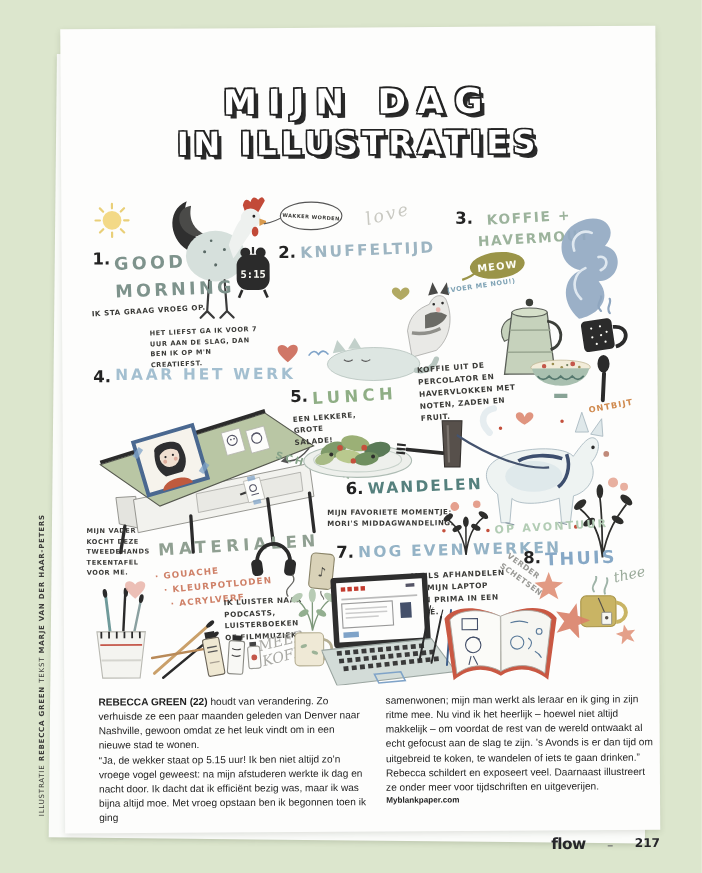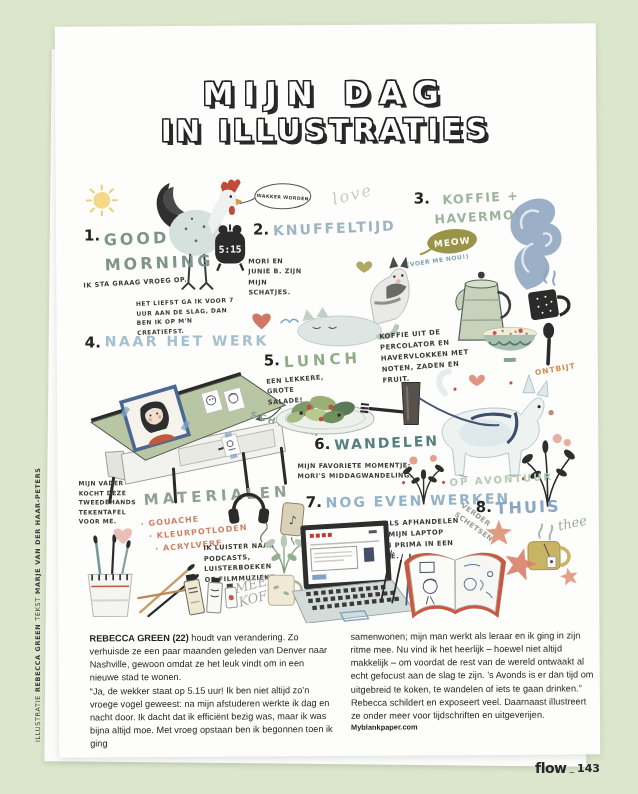--- a/index.html
+++ b/index.html
@@ -23,40 +23,40 @@
   .article{position:absolute;left:31px;top:606px;width:508px;display:flex;gap:15px;
     font-family:"Liberation Sans","DejaVu Sans",sans-serif;font-size:9.2px;line-height:1.43;color:#1e1e1e;}
   .article .col{width:246px;}
   .article p{margin:0;}
   .website{font-size:7.4px;font-weight:bold;margin-top:2px;}
   
   .sidebar{position:absolute;left:34px;top:742px;transform:rotate(-90deg);transform-origin:0 0;
     white-space:nowrap;font-size:6.4px;letter-spacing:.7px;color:#3c3c3a;}
   .sidebar b{margin:0 3px;}
   
-  .footer{position:absolute;right:38px;top:760px;display:flex;align-items:center;gap:3px;color:#26262a;}
+  .footer{position:absolute;right:38px;top:760px;display:flex;align-items:flex-start;gap:20px;color:#26262a;}
   .flow-logo{font-weight:bold;font-size:14px;letter-spacing:-.5px;}
   .flow-sep{font-size:9px;font-weight:bold;color:#55555a;}
   .flow-page{font-weight:bold;font-size:11px;}
 </style>
 </head>
 <body>
 
 <div class="stage">
 
   <div class="sheet-back"></div>
 
   <div class="sidebar">
     <span>ILLUSTRATIE</span><b>REBECCA GREEN</b><span>TEKST</span><b>MARJE VAN DER HAAR-PETERS</b>
   </div>
 
   <div class="footer">
     <span class="flow-logo">flow</span>
     <span class="flow-sep">_</span>
-    <span class="flow-page">143</span>
+    <span class="flow-page">217</span>
   </div>
 
   <div class="sheet">
 
     <div class="title">
       <div class="t1">MIJN DAG</div>
       <div class="t2">IN ILLUSTRATIES</div>
     </div>
 
     <svg class="abs" style="left:28px;top:156px" width="36" height="36" viewBox="0 0 36 36">
@@ -115,21 +115,20 @@
     </div>
     <div class="abs hand" style="left:27px;top:251px;width:118px;transform:rotate(-3deg)">IK STA GRAAG VROEG OP.</div>
     <div class="abs hand" style="left:80px;top:271px;width:100px;font-size:6px;transform:rotate(-2deg)">HET LIEFST GA IK VOOR 7 UUR AAN DE SLAG, DAN BEN IK OP M'N CREATIEFST.</div>
 
     <div class="abs script" style="left:276px;top:160px;font-size:16px;color:#c9c9c2;transform:rotate(-14deg);letter-spacing:2px">love</div>
 
     <div class="abs sec" style="left:197px;top:195px">
       <span class="num">2.</span>
       <span class="sec-h" style="font-size:14px;letter-spacing:2px;color:#9db5c2;transform:rotate(-2deg)">KNUFFELTIJD</span>
     </div>
-    <div class="abs hand" style="left:192px;top:231px;width:58px">MORI EN JUNIE B. ZIJN MIJN SCHATJES.</div>
 
     <svg class="abs" style="left:238px;top:222px" width="130" height="105" viewBox="0 0 130 105">
       <path d="M96,30 c4,-10 14,-10 16,-2 c6,16 2,34 -10,44 l-22,6 l-4,-24 c2,-14 10,-20 20,-24 z" fill="#e9e9e6" stroke="#9a9a96" stroke-width=".6"></path>
       <polygon points="95,22 99,10 104,20" fill="#4a4a48"></polygon>
       <polygon points="106,20 112,10 114,22" fill="#4a4a48"></polygon>
       <path d="M92,40 q10,-6 20,0 q-4,10 -20,12 z" fill="#55554f" opacity=".85"></path>
       <path d="M80,56 q14,2 26,-4" stroke="#55554f" stroke-width="3" fill="none" opacity=".6"></path>
       <circle cx="100" cy="30" r="1.2" fill="#2b2b2b"></circle>
         <circle cx="108" cy="29" r="1.2" fill="#2b2b2b"></circle>
       <circle cx="104" cy="35" r="2.2" fill="#e8a8a0" opacity=".8"></circle>

